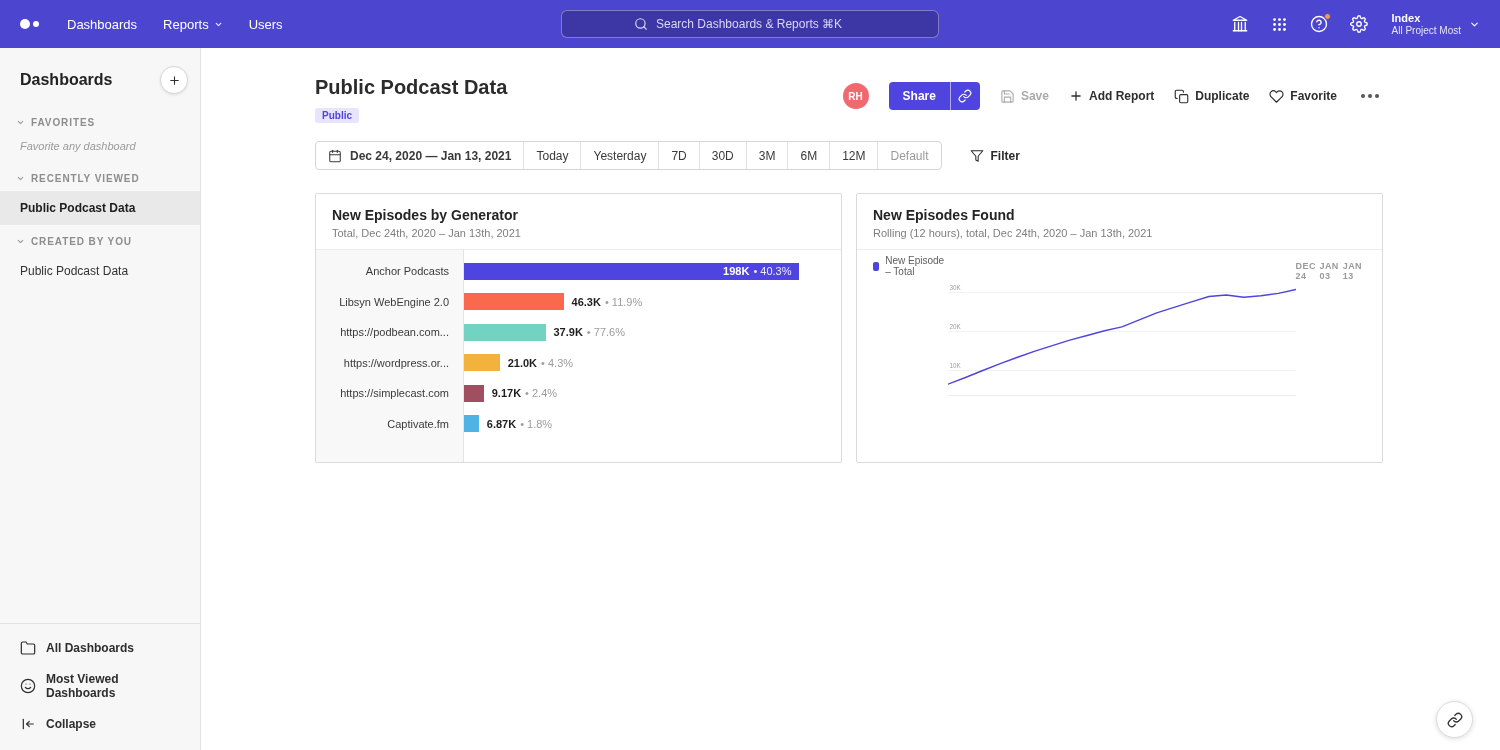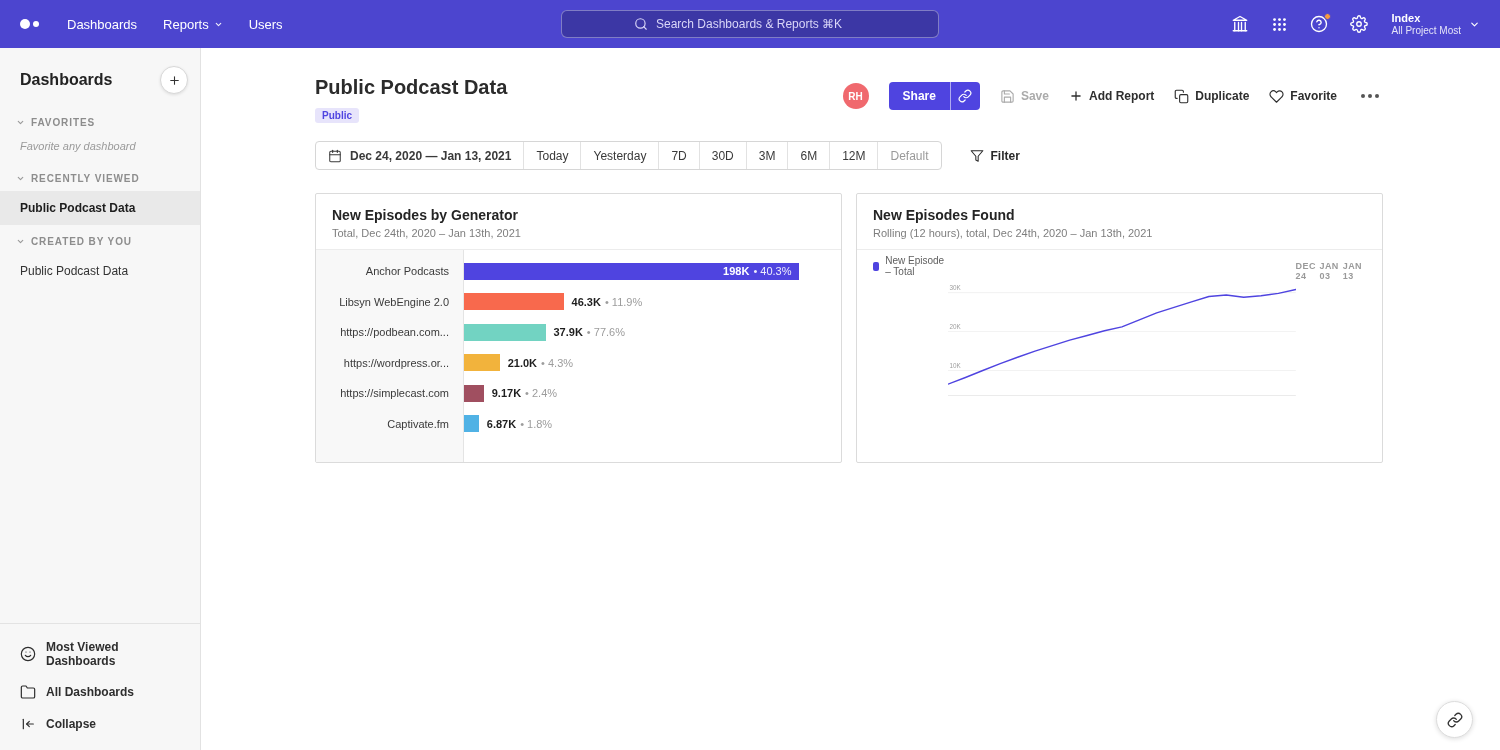--- a/index.html
+++ b/index.html
@@ -219,35 +219,35 @@
               </svg>
             </span>
             <span>CREATED BY YOU</span>
           </div>
           <div class="sb-item">Public Podcast Data</div>
         </div>
       <div class="sb-footer">
           <div class="sb-footer-item">
             <span class="ficon">
               <svg width="16" height="16" viewBox="0 0 24 24" fill="none" stroke="currentColor" stroke-width="1.8" stroke-linecap="round" stroke-linejoin="round">
+                <path d="M22 19a2 2 0 0 1-2 2H4a2 2 0 0 1-2-2V5a2 2 0 0 1 2-2h5l2 3h9a2 2 0 0 1 2 2z"></path>
+              </svg>
+            </span>
+            <span>All Dashboards</span>
+          </div>
+          <div class="sb-footer-item">
+            <span class="ficon">
+              <svg width="16" height="16" viewBox="0 0 24 24" fill="none" stroke="currentColor" stroke-width="1.8" stroke-linecap="round" stroke-linejoin="round">
                 <circle cx="12" cy="12" r="10"></circle>
                 <path d="M8 14s1.5 2 4 2 4-2 4-2"></path>
                 <line x1="9" y1="9" x2="9.01" y2="9"></line>
                 <line x1="15" y1="9" x2="15.01" y2="9"></line>
               </svg>
             </span>
             <span>Most Viewed Dashboards</span>
-          </div>
-          <div class="sb-footer-item">
-            <span class="ficon">
-              <svg width="16" height="16" viewBox="0 0 24 24" fill="none" stroke="currentColor" stroke-width="1.8" stroke-linecap="round" stroke-linejoin="round">
-                <path d="M22 19a2 2 0 0 1-2 2H4a2 2 0 0 1-2-2V5a2 2 0 0 1 2-2h5l2 3h9a2 2 0 0 1 2 2z"></path>
-              </svg>
-            </span>
-            <span>All Dashboards</span>
           </div>
           <div class="sb-footer-item">
             <span class="ficon">
               <svg width="16" height="16" viewBox="0 0 24 24" fill="none" stroke="currentColor" stroke-width="1.8" stroke-linecap="round" stroke-linejoin="round">
                 <line x1="5" y1="5" x2="5" y2="19"></line>
                 <polyline points="14 8 10 12 14 16"></polyline>
                 <line x1="10" y1="12" x2="20" y2="12"></line>
               </svg>
             </span>
             <span>Collapse</span>

